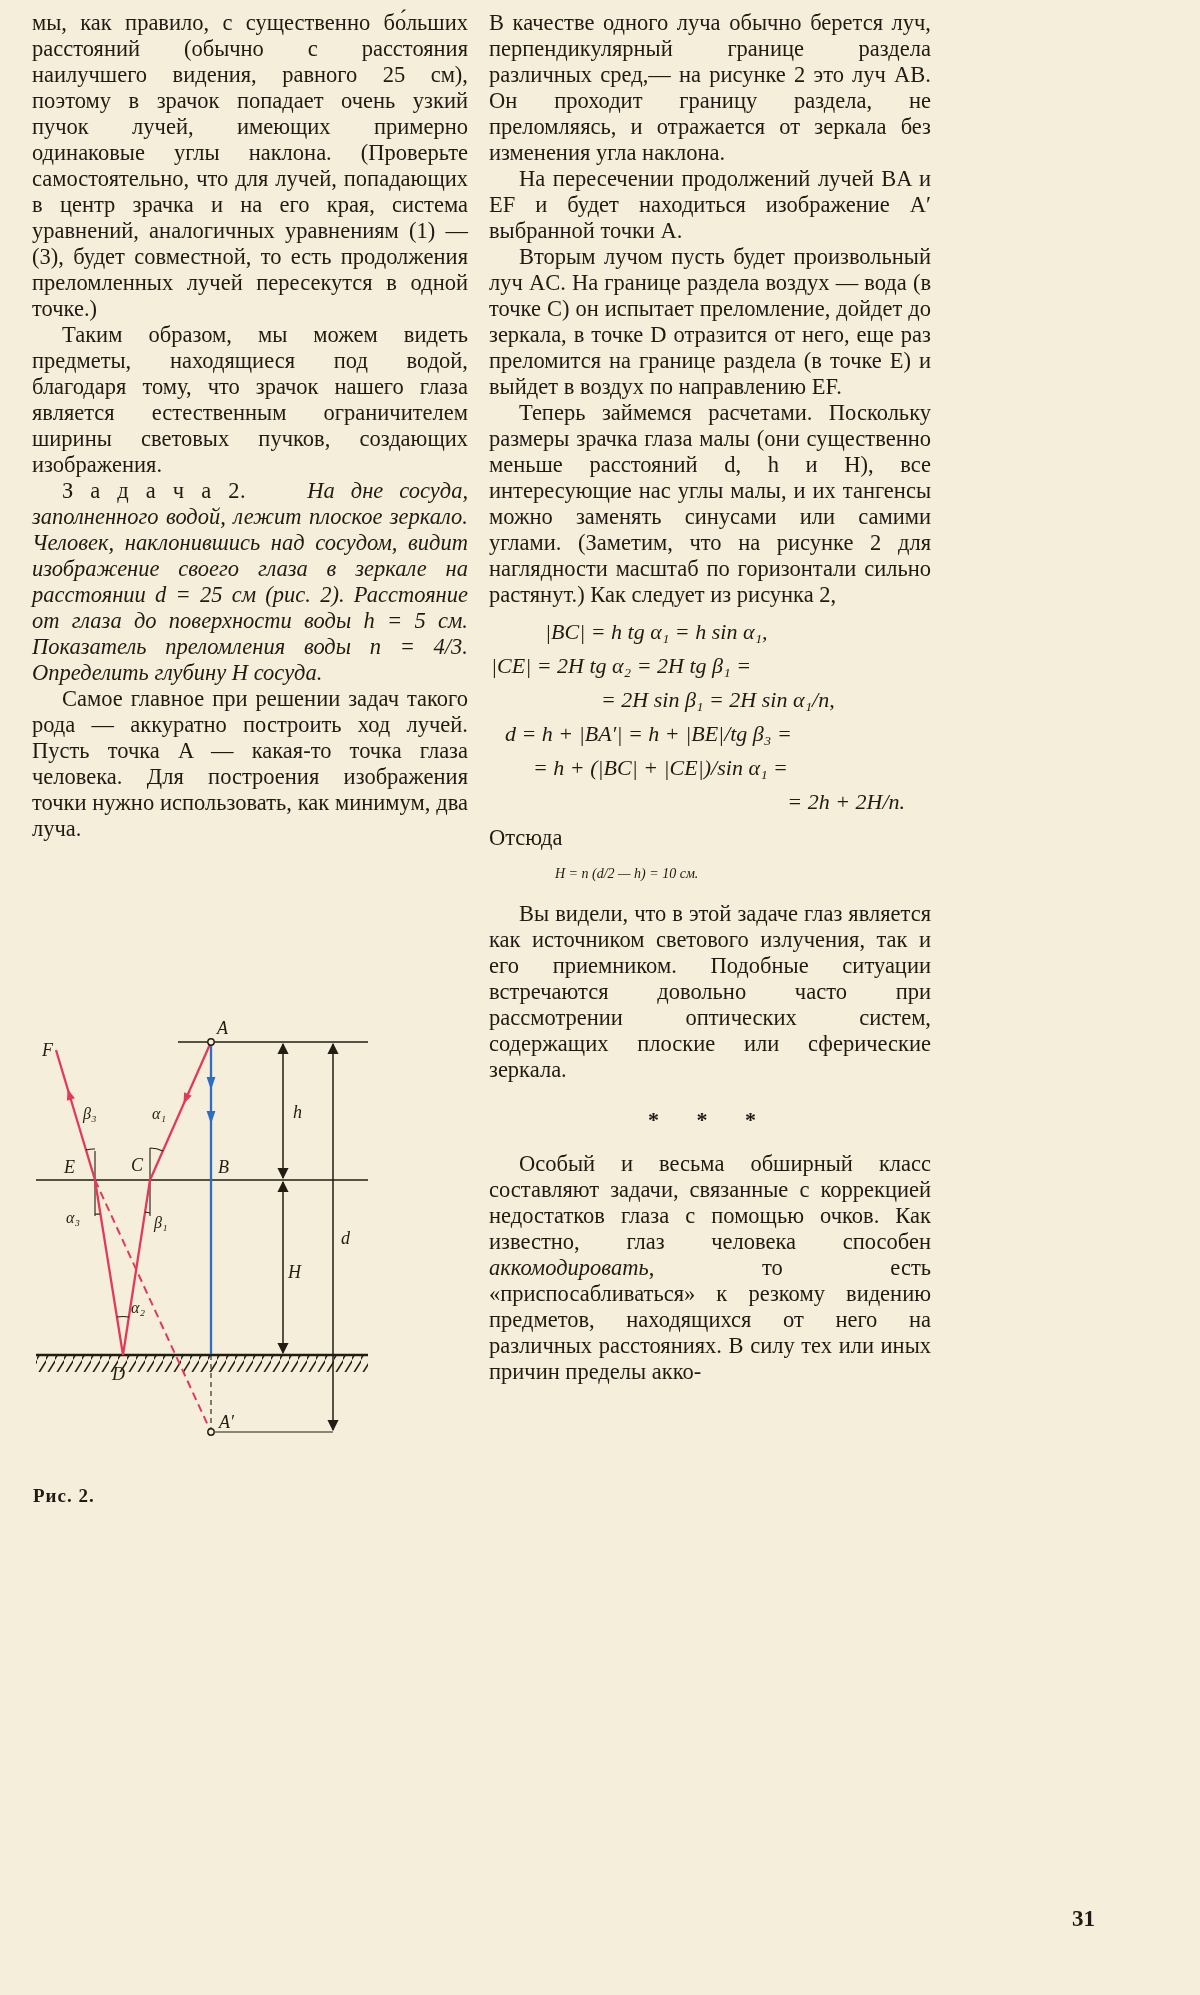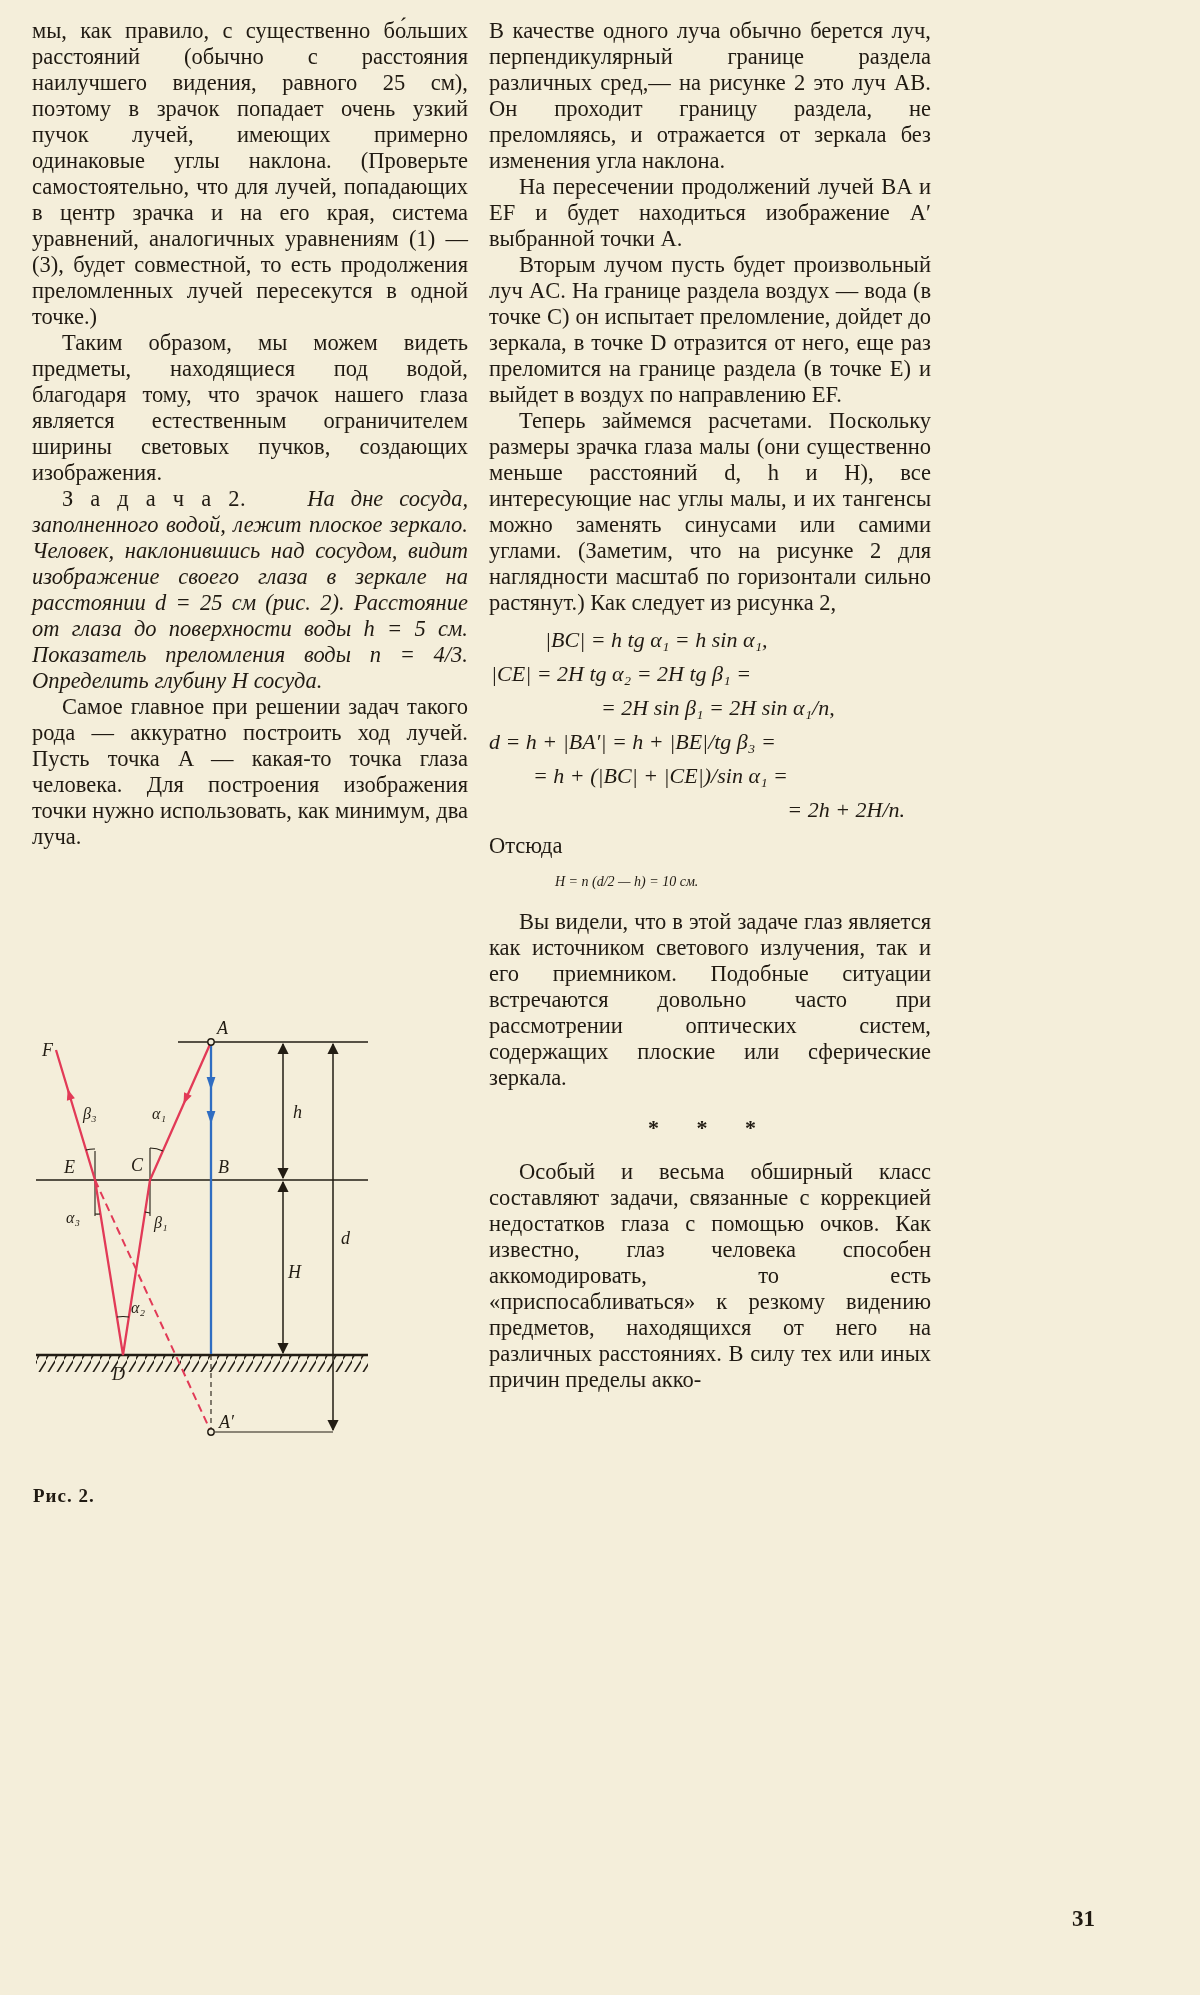--- a/index.html
+++ b/index.html
@@ -6,43 +6,43 @@
   html, body { margin: 0; padding: 0; }
   body {
     width: 1200px; height: 1995px;
     background: #f4eeda;
     color: #201a12;
     font-family: "Liberation Serif", "DejaVu Serif", serif;
     position: relative;
     overflow: hidden;
   }
   .col {
-    position: absolute; top: 18px;
+    position: absolute; top: 10px;
     font-size: 22.5px; line-height: 26px;
     text-align: justify;
   }
   .col-left  { left: 32px;  width: 436px; }
   .col-right { left: 489px; width: 442px; }
   p { margin: 0; text-indent: 30px; }
   p.noindent { text-indent: 0; }
   .task-label { letter-spacing: 0.5px; }
   .task-body { font-style: italic; margin-left: 45px; }
-  .em-ital { }
+  .em-ital { font-style: italic; }
 
   .formula-block {
     margin: 7px 0 6px;
     font-size: 22px; line-height: 34px;
     font-style: italic;
     text-align: left; text-indent: 0;
     white-space: nowrap;
   }
   .fl-0 { padding-left: 56px; }
   .fl-1 { padding-left: 2px; }
   .fl-2 { padding-left: 112px; }
-  .fl-3 { padding-left: 0; }
+  .fl-3 { padding-left: 0; margin-left: 16px; }
   .fl-4 { padding-left: 8px; }
   .fl-5 { padding-left: 44px; }
   .fl-6 { text-align: right; padding-right: 26px; }
   .hence { margin-top: 6px; }
   .result-formula {
     font-style: italic; font-size: 14px;
     margin: 10px 0 14px; padding-left: 66px;
     text-align: left;
   }
   .separator {

